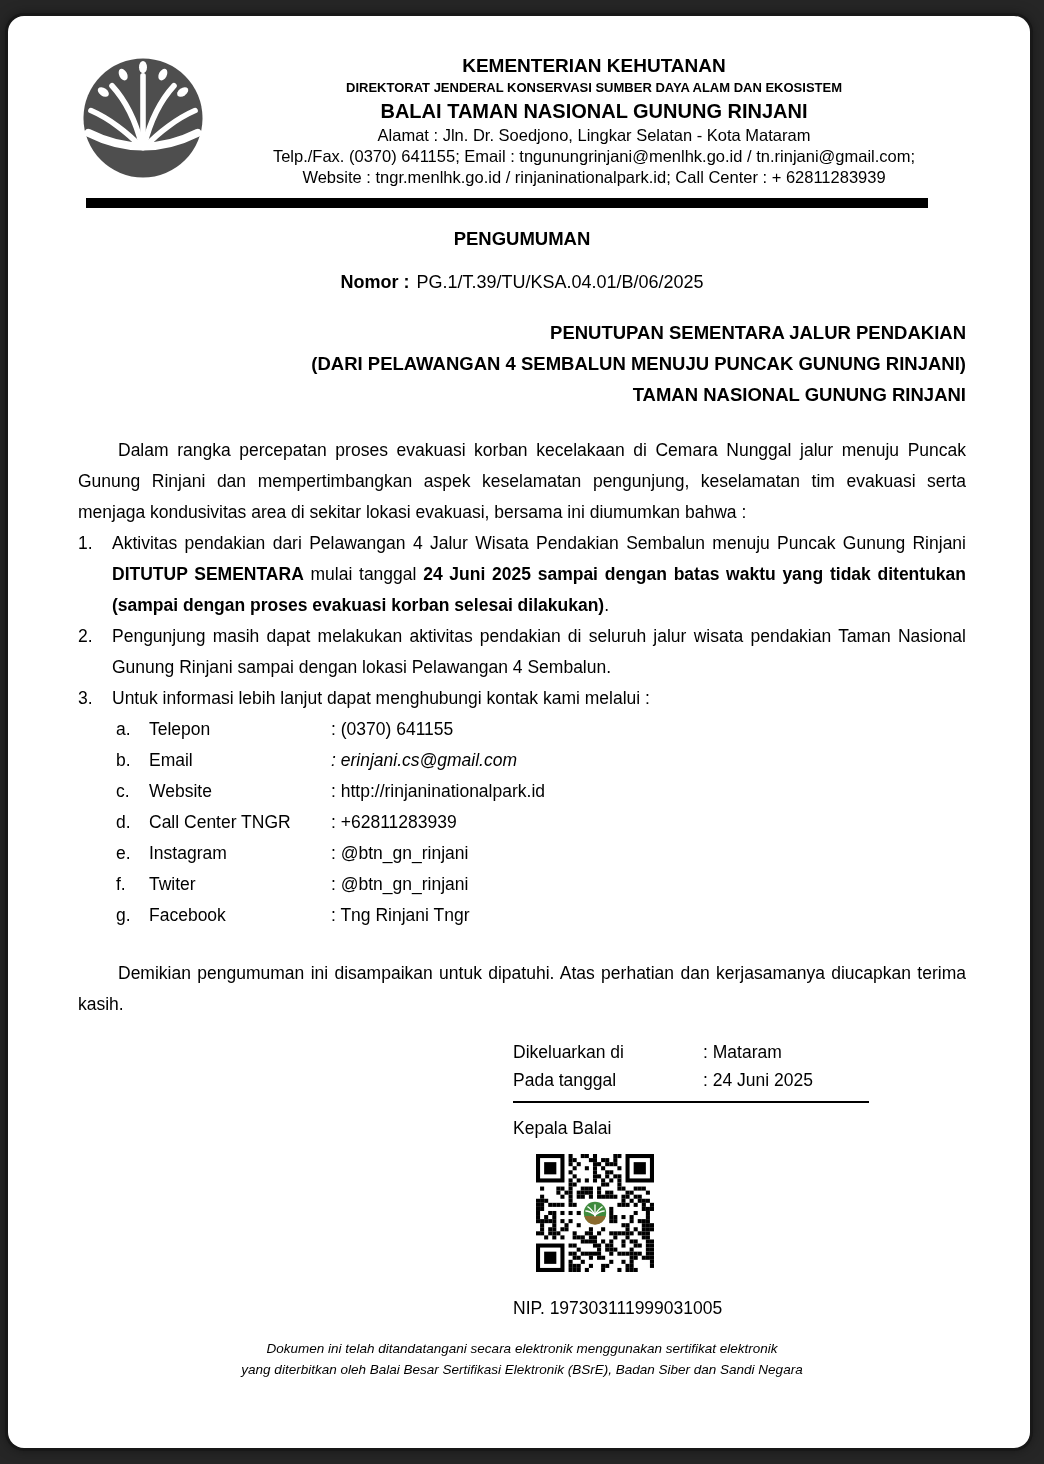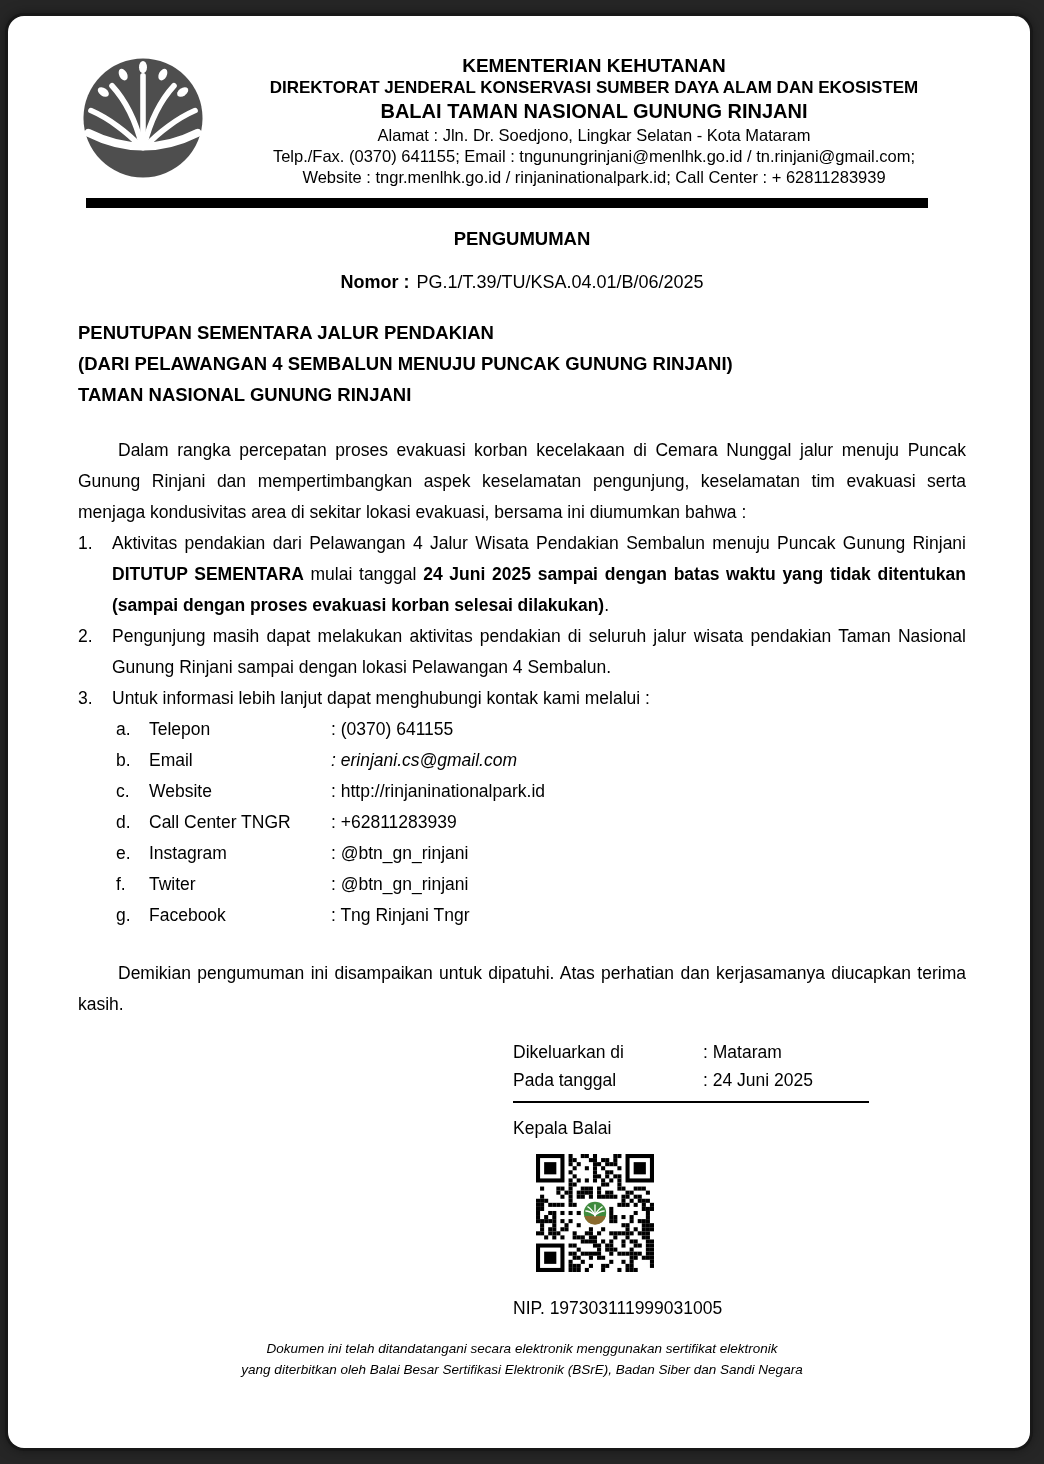--- a/index.html
+++ b/index.html
@@ -17,31 +17,31 @@
     border-radius:16px;
     box-shadow:0 0 0 3px #181818, 0 0 14px rgba(0,0,0,.6);
     padding:38px 64px 16px 70px;
     overflow:hidden;
   }
   
   .kop { display:flex; align-items:flex-start; }
   .kop-logo { width:130px; height:124px; flex:none; margin-top:2px; }
   .kop-text { flex:1; text-align:center; padding-left:14px; }
   .kop-l1 { font-weight:bold; font-size:19px;   line-height:23px; }
-  .kop-l2 { font-weight:bold; font-size:17px;   line-height:22px; }
+  .kop-l2 { font-weight:bold; font-size:13px;   line-height:22px; }
   .kop-l3 { font-weight:bold; font-size:20px;   line-height:24px; }
   .kop-l4 { font-size:16.5px; line-height:21px; margin-top:2px; }
   .kop-l5 { font-size:16.5px; line-height:21px; }
   .kop-l6 { font-size:16.5px; line-height:21px; }
   .kop-rule { height:10px; background:#000; margin:10px 38px 0 8px; }
   
   .doc-title  { text-align:center; font-weight:bold; font-size:18.5px; margin-top:20px; }
   .doc-number { text-align:center; font-size:18px; margin-top:22px; }
   .doc-number .b { font-weight:bold; margin-right:7px; }
-  .subject { text-align:left; font-weight:bold; font-size:18.5px; line-height:31px; margin-top:24px; }
+  .subject { text-align:right; font-weight:bold; font-size:18.5px; line-height:31px; margin-top:24px; }
   
   .para { font-size:17.5px; line-height:31px; text-align:justify; }
   .opening { margin-top:25px; text-indent:40px; }
   .olist { margin-top:0; }
   .li { display:flex; font-size:17.5px; line-height:31px; }
   .li-num { width:34px; flex:none; }
   .li-body { flex:1; text-align:justify; }
   .b { font-weight:bold; }
   .contacts { margin-left:38px; }
   .c-row { display:flex; font-size:17.5px; line-height:31px; }

